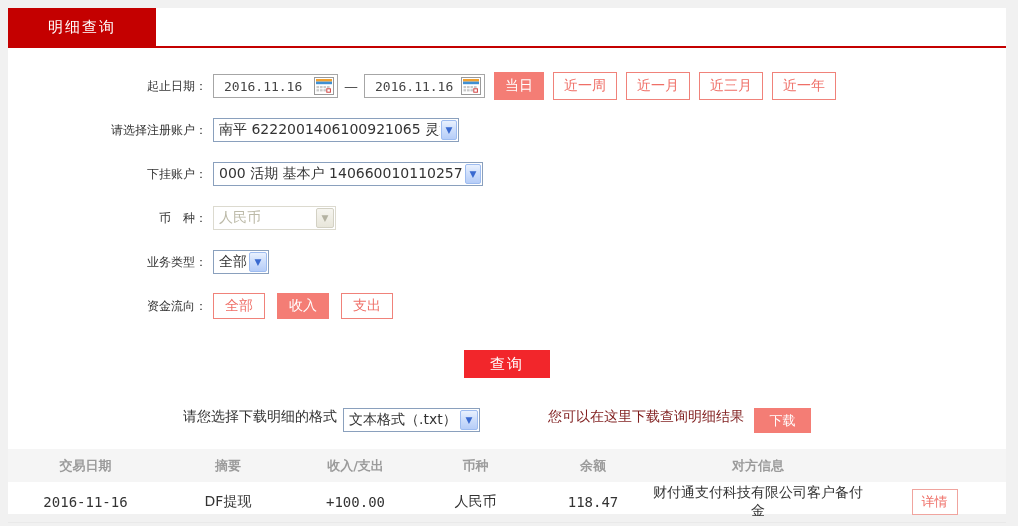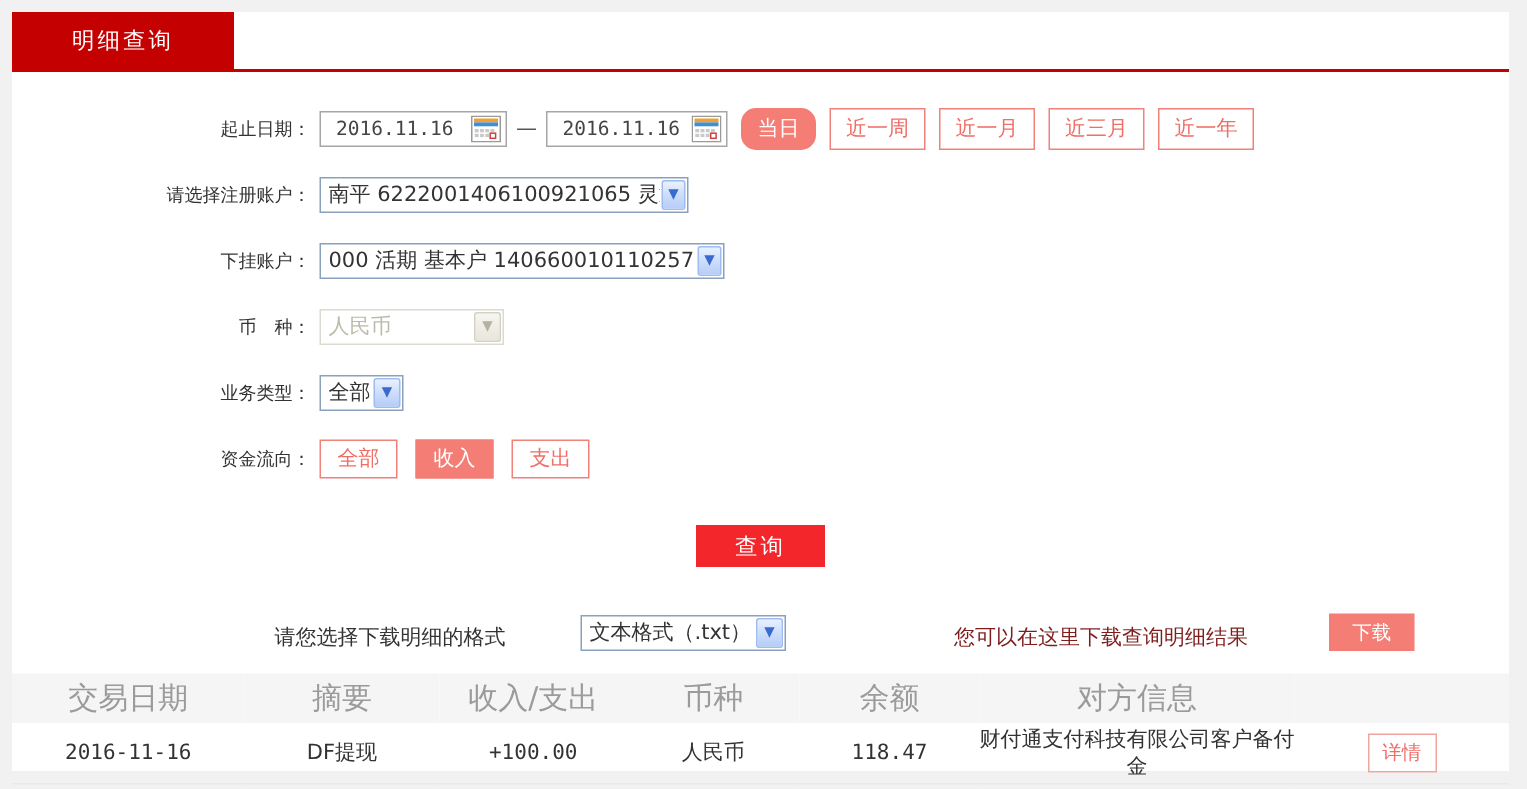--- a/index.html
+++ b/index.html
@@ -15,21 +15,21 @@
   .flabel { width:205px; text-align:right; font-size:12px; color:#333; padding-right:6px; white-space:pre; }
   
   .datebox { display:flex; align-items:center; justify-content:space-between; width:125px; height:24px;
              border:1px solid #a6a6a6; background:#fff; padding:0 3px 0 10px; }
   .dateval { font-family:"DejaVu Sans Mono","Liberation Mono",monospace; font-size:13px; color:#444; }
   .dash { margin:0 6px; color:#555; font-size:14px; }
   .cal { width:20px; height:18px; cursor:pointer; display:block; }
   
   .qbtn { height:28px; padding:0 10px; margin-left:9px; font-size:14px; display:inline-flex; align-items:center;
           justify-content:center; cursor:pointer; background:#fff; border:1px solid #f0827a; color:#ef6f67; }
-  .qbtn.active { background:#f47d75; border-color:#f47d75; color:#fff;border-radius:10px; }
+  .qbtn.active { background:#f47d75; border-color:#f47d75; color:#fff; }
   
   .sel { display:inline-flex; align-items:center; justify-content:space-between; height:24px;
          border:1px solid #8aa0bd; background:#fff; font-size:14px; color:#333; padding-left:5px; cursor:pointer; }
   .sel .sval { white-space:nowrap; overflow:hidden; }
   .sel .arrow { width:18px; height:20px; margin:1px; display:flex; align-items:center; justify-content:center;
                 border:1px solid #9ebcf0; border-radius:2px;
                 background:linear-gradient(180deg,#e9f1fe 0%,#cfdffb 45%,#b6cdf8 100%);
                 color:#3a6ad0; font-size:9px; }
   .sel.disabled { border-color:#dcdacf; color:#bcbaa8; cursor:default; }
   .sel.disabled .arrow { border-color:#d3d1c4; color:#b4b2a2;
@@ -41,29 +41,29 @@
   .w-fmt { width:137px; }
   
   .fbtn { height:26px; padding:0 11px; margin-right:12px; font-size:14px; display:inline-flex; align-items:center;
           cursor:pointer; background:#fff; border:1px solid #f0827a; color:#ef6f67; }
   .fbtn.active { background:#f47d75; border-color:#f47d75; color:#fff; }
   
   .query-row { display:flex; margin:32px 0 0 0; }
   .query-btn { margin-left:456px; width:86px; height:28px; background:#f2262b; color:#fff; font-size:15px;
                border:none; display:flex; align-items:center; justify-content:center; cursor:pointer; letter-spacing:2px; }
   
-  .dl-row { display:flex; align-items:flex-end; margin-top:30px; height:26px;gap:44px; }
+  .dl-row { display:flex; align-items:flex-start; margin-top:30px; height:26px; }
   .dl-label { margin-left:175px; font-size:14px; color:#333; }
   .dl-row .sel { margin-left:6px; }
   .dl-hint { margin-left:68px; font-size:14px; color:#7f1d1d; }
   .dl-btn { margin-left:10px; width:57px; height:25px; background:#f47d75; color:#fff; font-size:13px;
             border:none; display:flex; align-items:center; justify-content:center; cursor:pointer; }
   
   .grid { margin-top:15px; width:100%; border-collapse:collapse; table-layout:fixed; }
-  .grid th { background:#f5f5f5; color:#9b9b9b; font-weight:normal; font-size:20px; height:33px; }
+  .grid th { background:#f5f5f5; color:#9b9b9b; font-weight:bold; font-size:13px; height:33px; }
   .grid td { height:40px; font-size:14px; color:#333; text-align:center; border-bottom:1px solid #e9e9e9; }
   .mono { font-family:"DejaVu Sans Mono","Liberation Mono",monospace; font-size:13px; }
   .amt { color:#c00000; }
   .detail-btn { display:inline-flex; align-items:center; justify-content:center; width:46px; height:26px;
                 background:#fff; border:1px solid #f0a49e; color:#ef6f67; font-size:13px; cursor:pointer; }
 </style>
 </head>
 <body>
 
 <div class="content">

